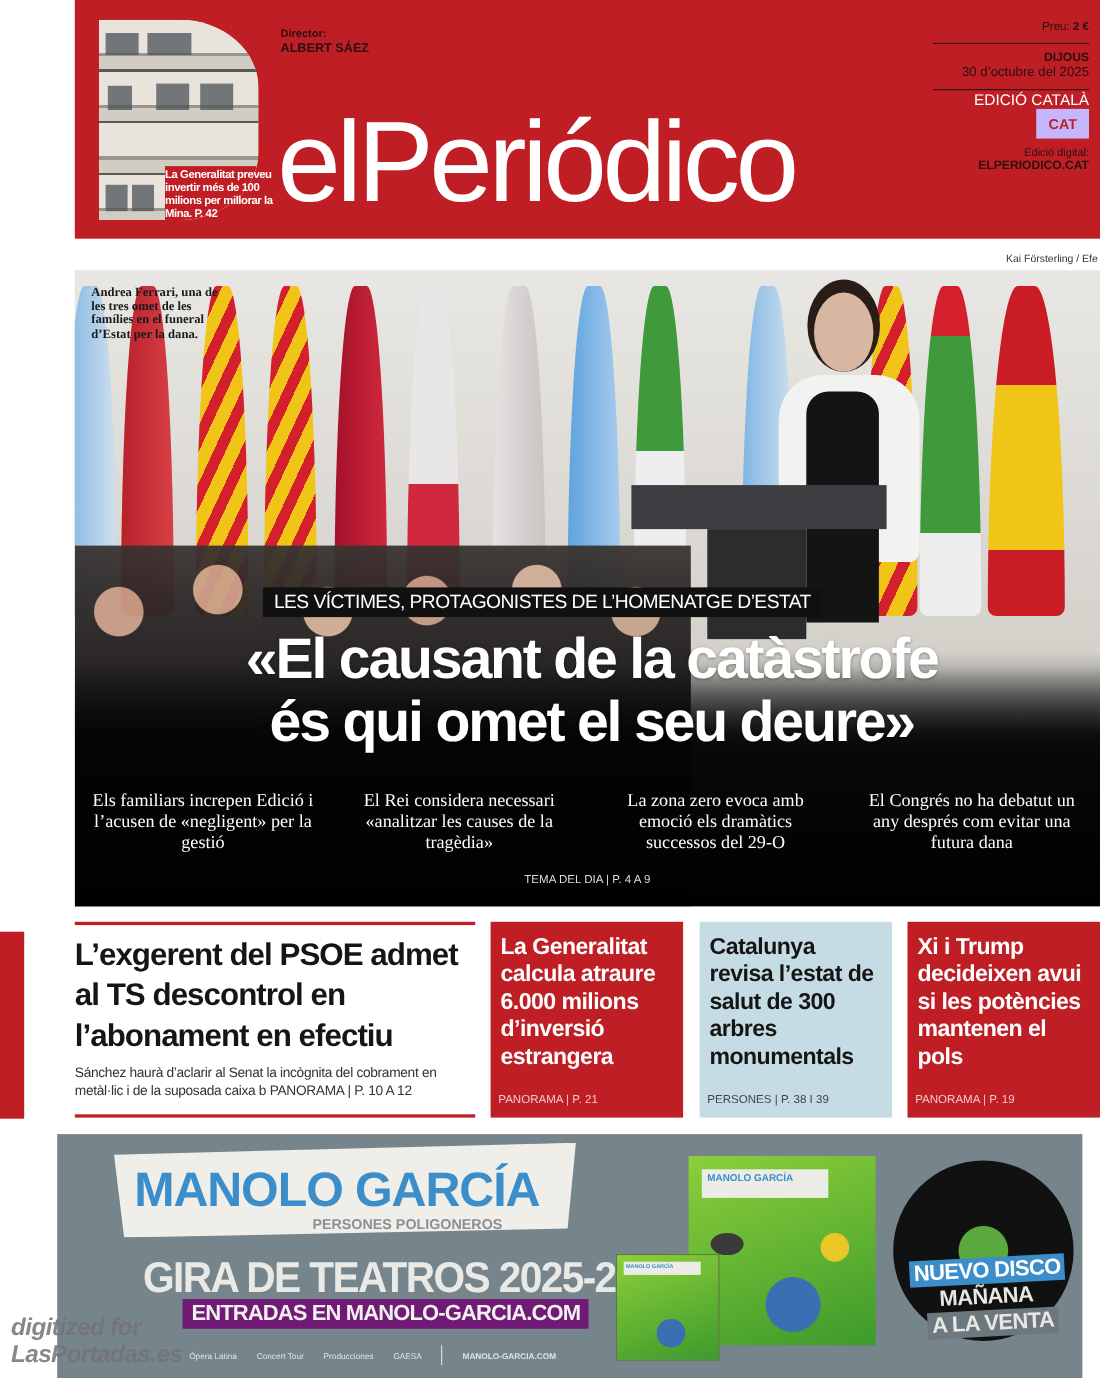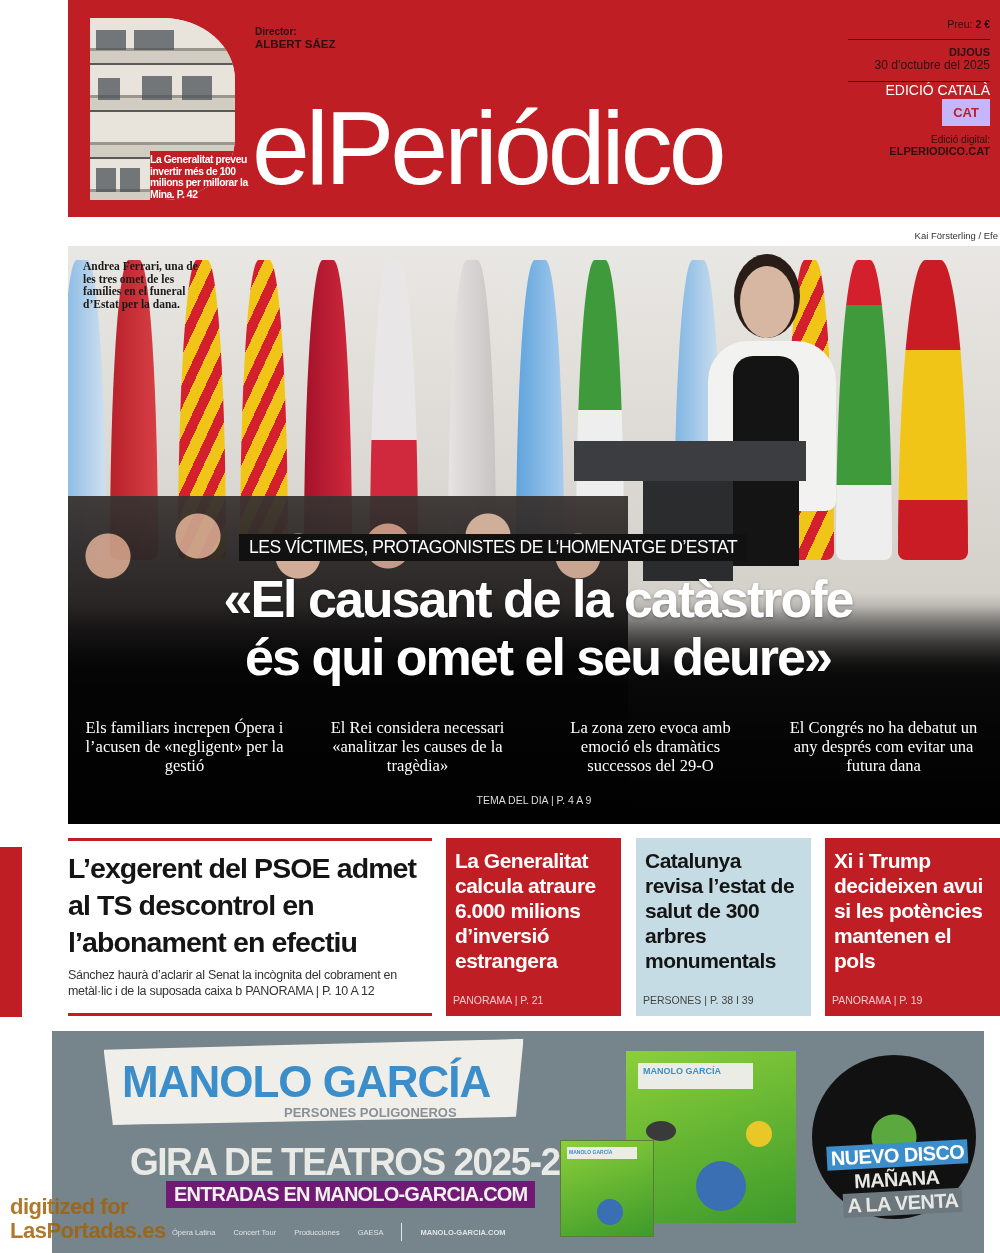--- a/index.html
+++ b/index.html
@@ -87,21 +87,21 @@
   .lp-label { position:absolute; left:12px; top:12px; width:115px; height:26px; background:#ecece6; color:#3b8ec9; font-size:9px; font-weight:bold; padding:3px 5px; }
   .drum { position:absolute; background:#3a6fb3; border-radius:50%; }
   .cd-cover { position:absolute; left:509px; top:110px; width:92px; height:95px; background:linear-gradient(160deg,#8ccf3a,#3d9a2b); box-shadow:0 0 0 1px #5d7a3a; }
   .cd-label { position:absolute; left:6px; top:6px; width:70px; height:12px; background:#ecece6; color:#3b8ec9; font-size:5px; font-weight:bold; padding:2px; }
   .promo { position:absolute; left:776px; top:112px; display:flex; flex-direction:column; align-items:flex-start; transform:rotate(-3deg); }
   .promo span { font-weight:bold; font-size:20px; line-height:24px; letter-spacing:-.6px; padding:0 4px; }
   .promo .p1 { background:#3b8ec9; color:#fff; }
   .promo .p2 { color:#e7e7e4; margin-left:22px; }
   .promo .p3 { color:#e7e7e4; margin-left:14px; background:#6c787e; }
 
-  .watermark { position:absolute; left:10px; top:1195px; font-size:22px; line-height:24px; font-weight:bold; color:#a16207; opacity:.85; letter-spacing:-.5px; }
+  .watermark { position:absolute; left:10px; top:1195px; font-size:22px; line-height:24px; font-weight:bold; color:#737373; opacity:.85; letter-spacing:-.5px;font-style:italic; }
 </style>
 </head>
 <body>
 
 <header class="masthead">
   <div class="p-photo">
     <div class="p-photo-inner">
       <div class="p-window" style="left:6px;top:12px;width:30px;height:20px;"></div>
       <div class="p-window" style="left:44px;top:12px;width:40px;height:20px;"></div>
       <div class="p-window" style="left:8px;top:60px;width:22px;height:22px;"></div>
@@ -163,21 +163,21 @@
   <div class="podium-base"></div>
   <div class="hero-shade"></div>
 
   <div class="hero-caption">Andrea Ferrari, una de les tres omet de les famílies en el funeral d’Estat per la dana.</div>
   <div class="kicker">LES VÍCTIMES, PROTAGONISTES DE L’HOMENATGE D’ESTAT</div>
   <h1 class="headline">
     <div>«El causant de la catàstrofe</div>
     <div>és qui omet el seu deure»</div>
   </h1>
   <div class="subs">
-    <div class="sub">Els familiars increpen Ópera i l’acusen de «negligent» per la gestió</div>
+    <div class="sub">Els familiars increpen Edició i l’acusen de «negligent» per la gestió</div>
     <div class="sub">El Rei considera necessari «analitzar les causes de la tragèdia»</div>
     <div class="sub">La zona zero evoca amb emoció els dramàtics successos del 29-O</div>
     <div class="sub">El Congrés no ha debatut un any després com evitar una futura dana</div>
   </div>
   <div class="section-ref">TEMA DEL DIA | P. 4 A 9</div>
 </section>
 
 <div class="left-accent"></div>
 <article class="lead2">
   <div class="lead2-title">L’exgerent del PSOE admet al TS descontrol en l’abonament en efectiu</div>

